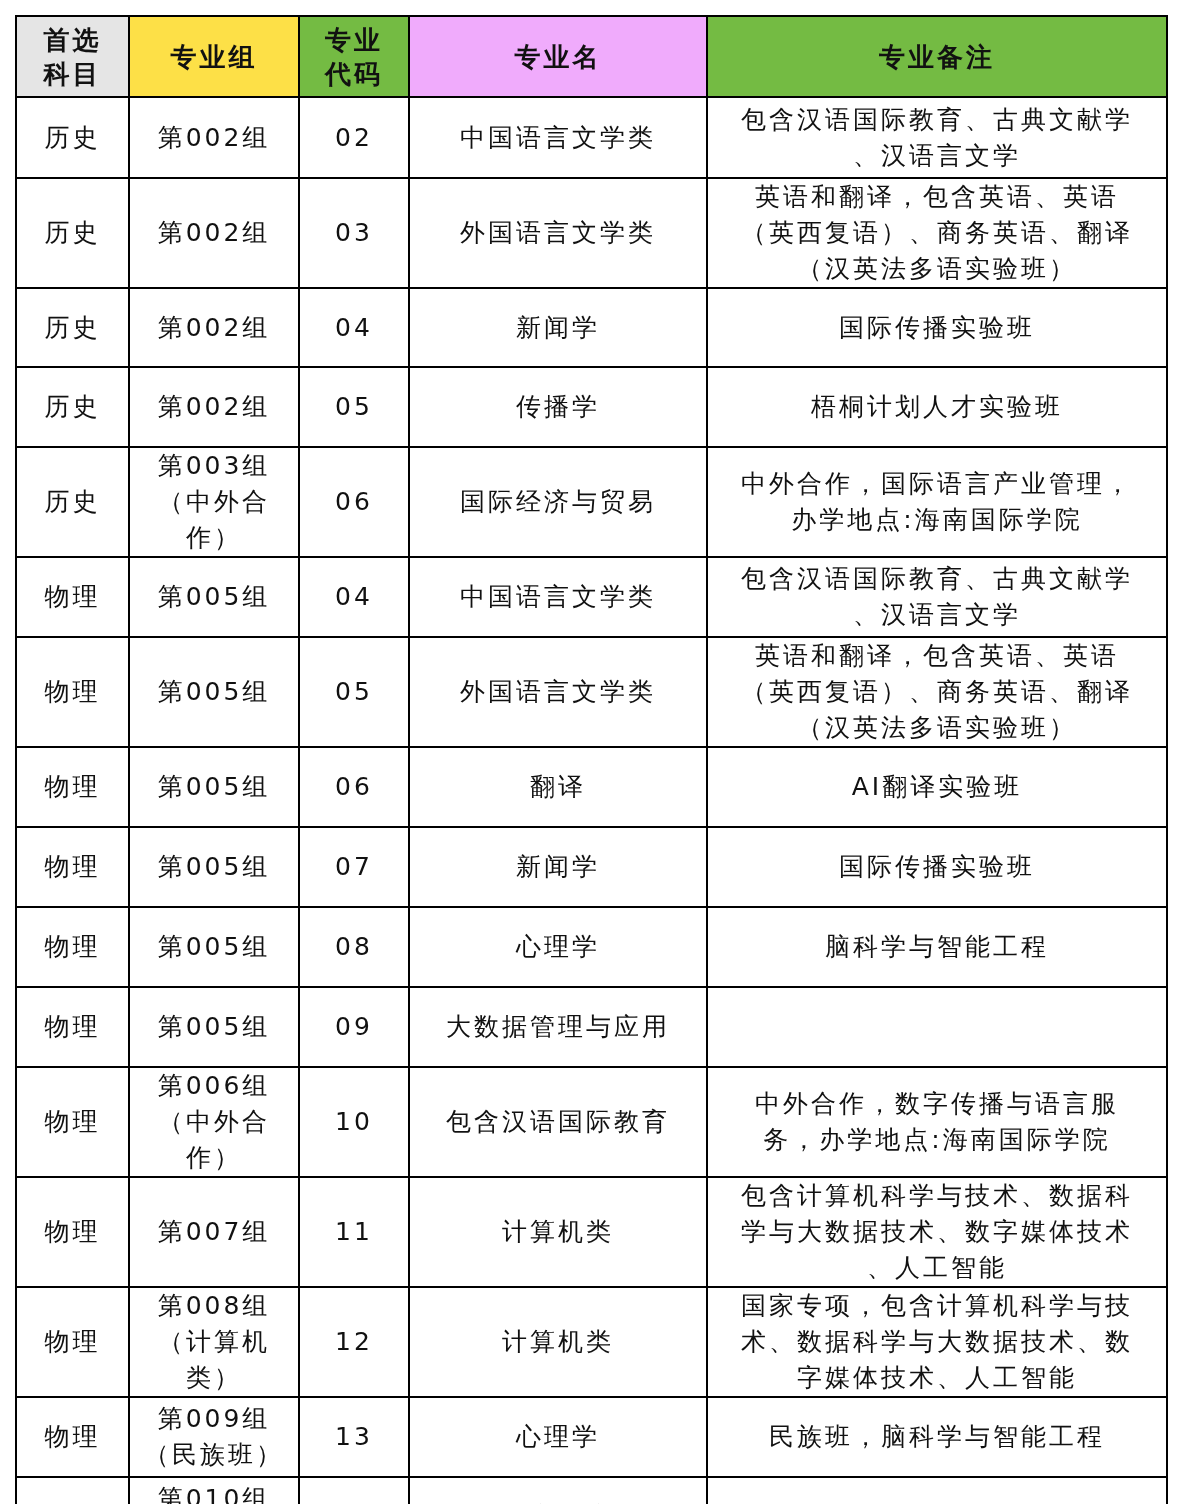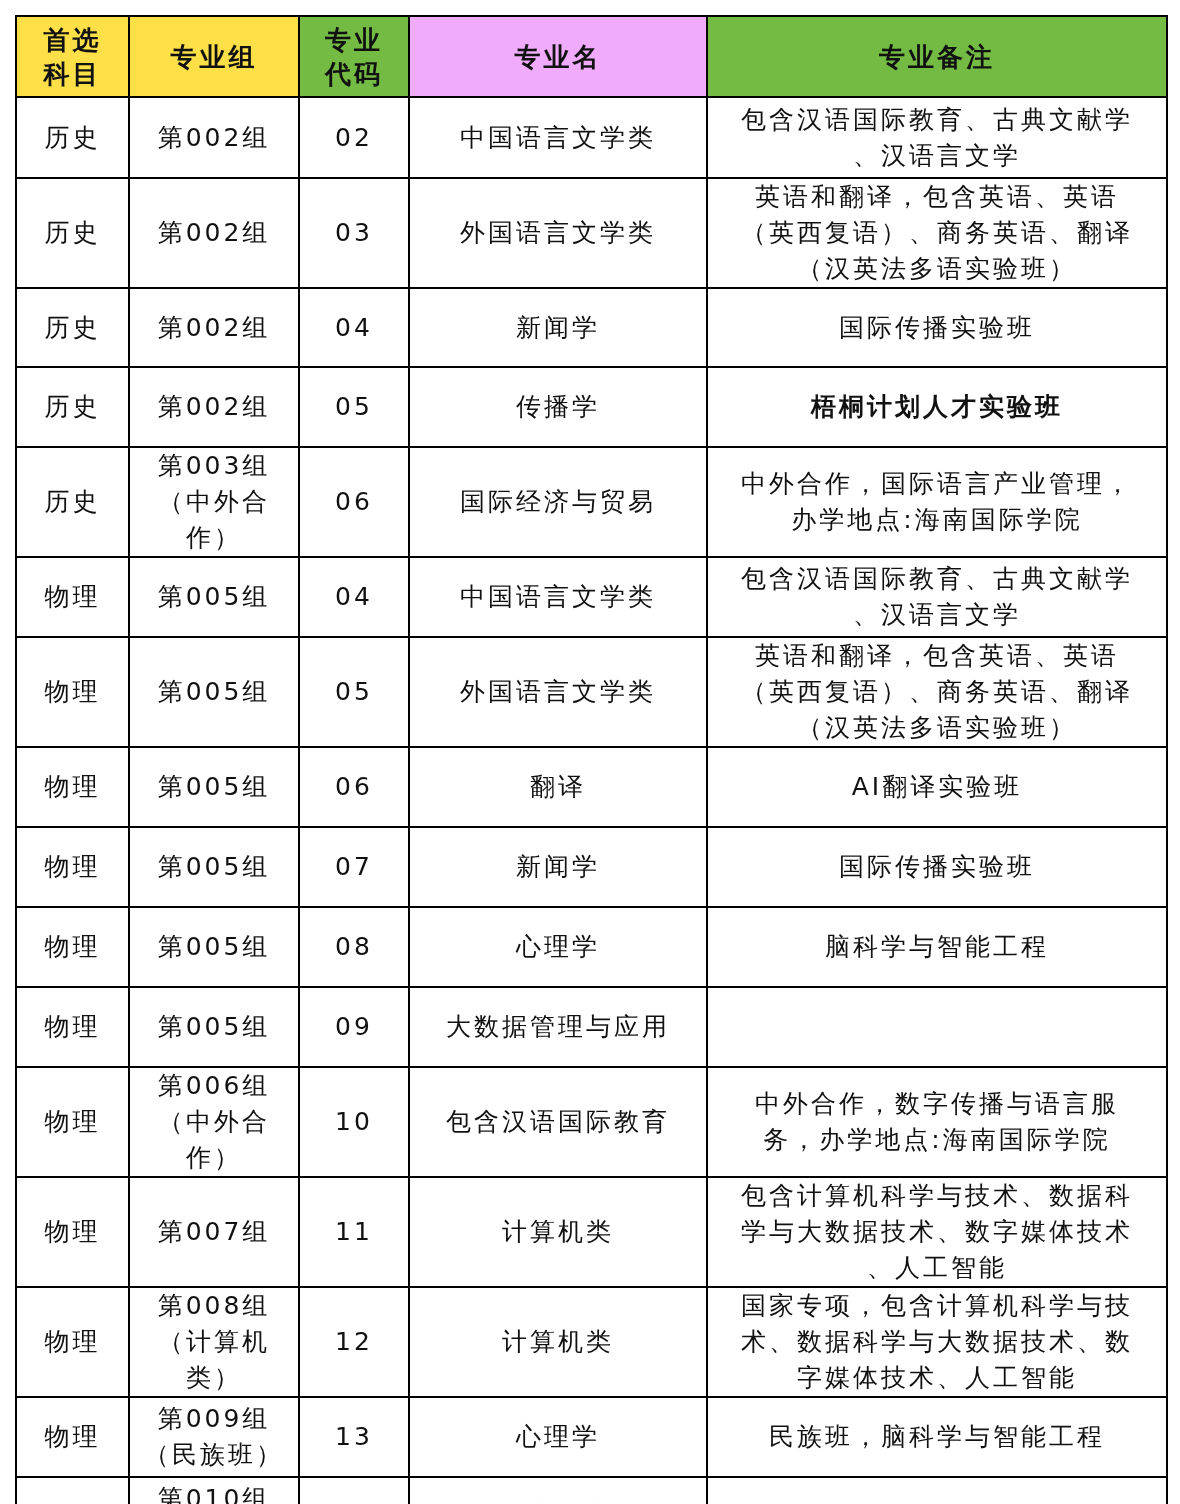--- a/index.html
+++ b/index.html
@@ -37,21 +37,21 @@
 <table class="major-table">
   <colgroup>
       <col class="c1">
       <col class="c2">
       <col class="c3">
       <col class="c4">
       <col class="c5">
     </colgroup>
   <thead>
     <tr>
-      <th style="background: #fde047;">首选
+      <th style="background: #e5e5e5;">首选
 科目</th>
       <th style="background: #fde047; margin-left: 44px;">专业组</th>
       <th style="background: rgb(116, 187, 67);">专业
 代码</th>
       <th style="background: #f0abfc;">专业名</th>
       <th style="background: rgb(116, 187, 67);">专业备注</th>
     </tr>
   </thead>
   <tbody id="tbody">
       <tr style="height: 81px;">
@@ -76,21 +76,21 @@
         <td style="height: 79px;">第002组</td>
         <td class="code" style="height: 79px;">04</td>
         <td style="height: 79px;">新闻学</td>
         <td class="remark" style="height: 79px;">国际传播实验班</td>
       </tr>
       <tr style="height: 80px;">
         <td style="height: 80px;">历史</td>
         <td style="height: 80px;">第002组</td>
         <td class="code" style="height: 80px;">05</td>
         <td style="height: 80px;">传播学</td>
-        <td class="remark" style="height: 80px; font-weight: bold;">梧桐计划人才实验班</td>
+        <td class="remark" style="height: 80px;">梧桐计划人才实验班</td>
       </tr>
       <tr style="height: 80px;">
         <td style="height: 80px;">历史</td>
         <td style="height: 80px; margin-top: 47px;">第003组
 （中外合作）</td>
         <td class="code" style="height: 80px;">06</td>
         <td style="height: 80px; font-family: Liberation Serif, serif;">国际经济与贸易</td>
         <td class="remark" style="height: 80px;">中外合作，国际语言产业管理，
 办学地点:海南国际学院</td>
       </tr>

